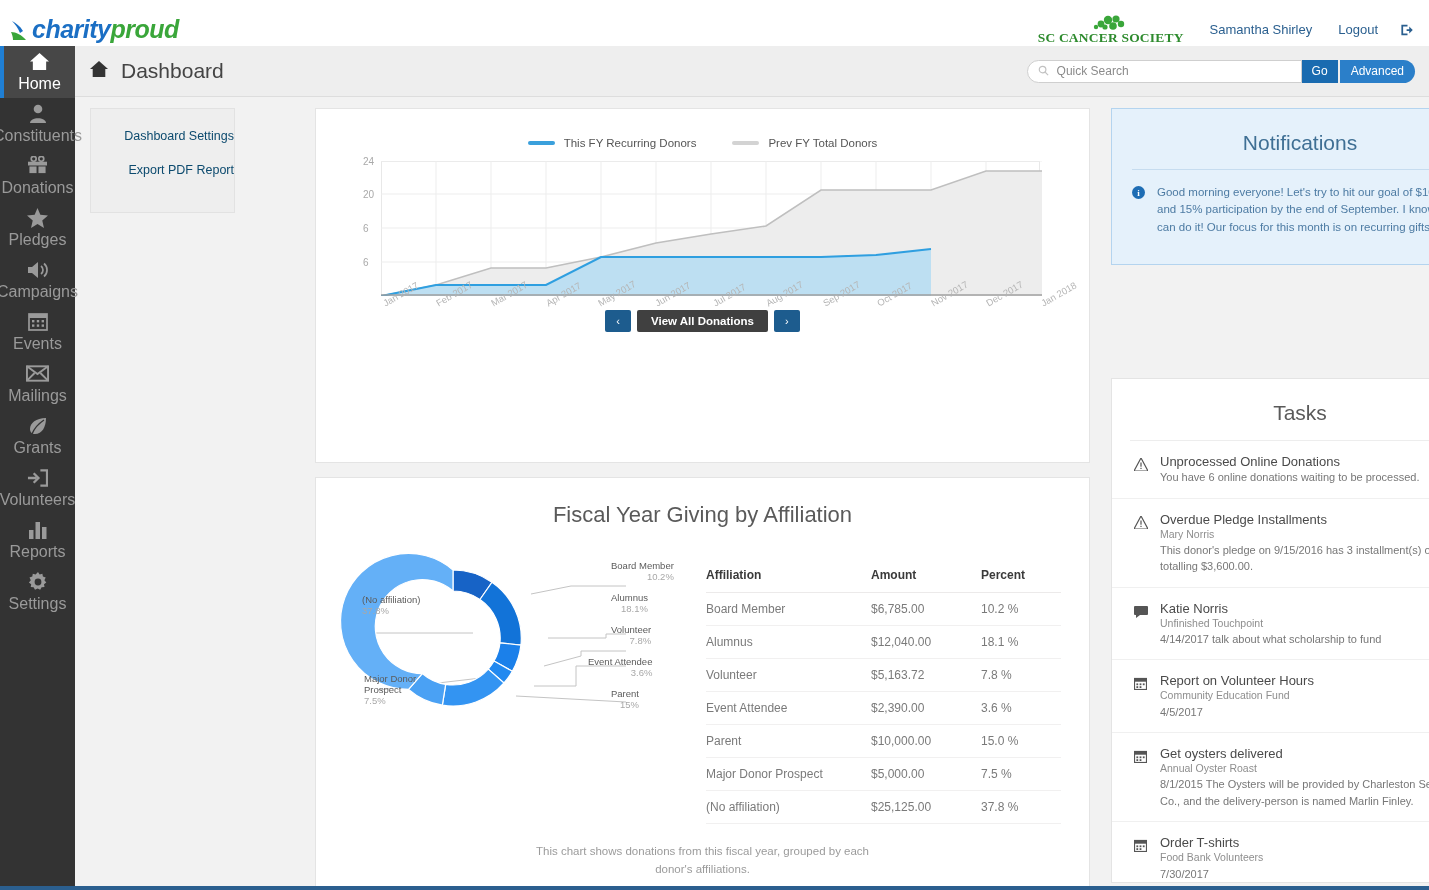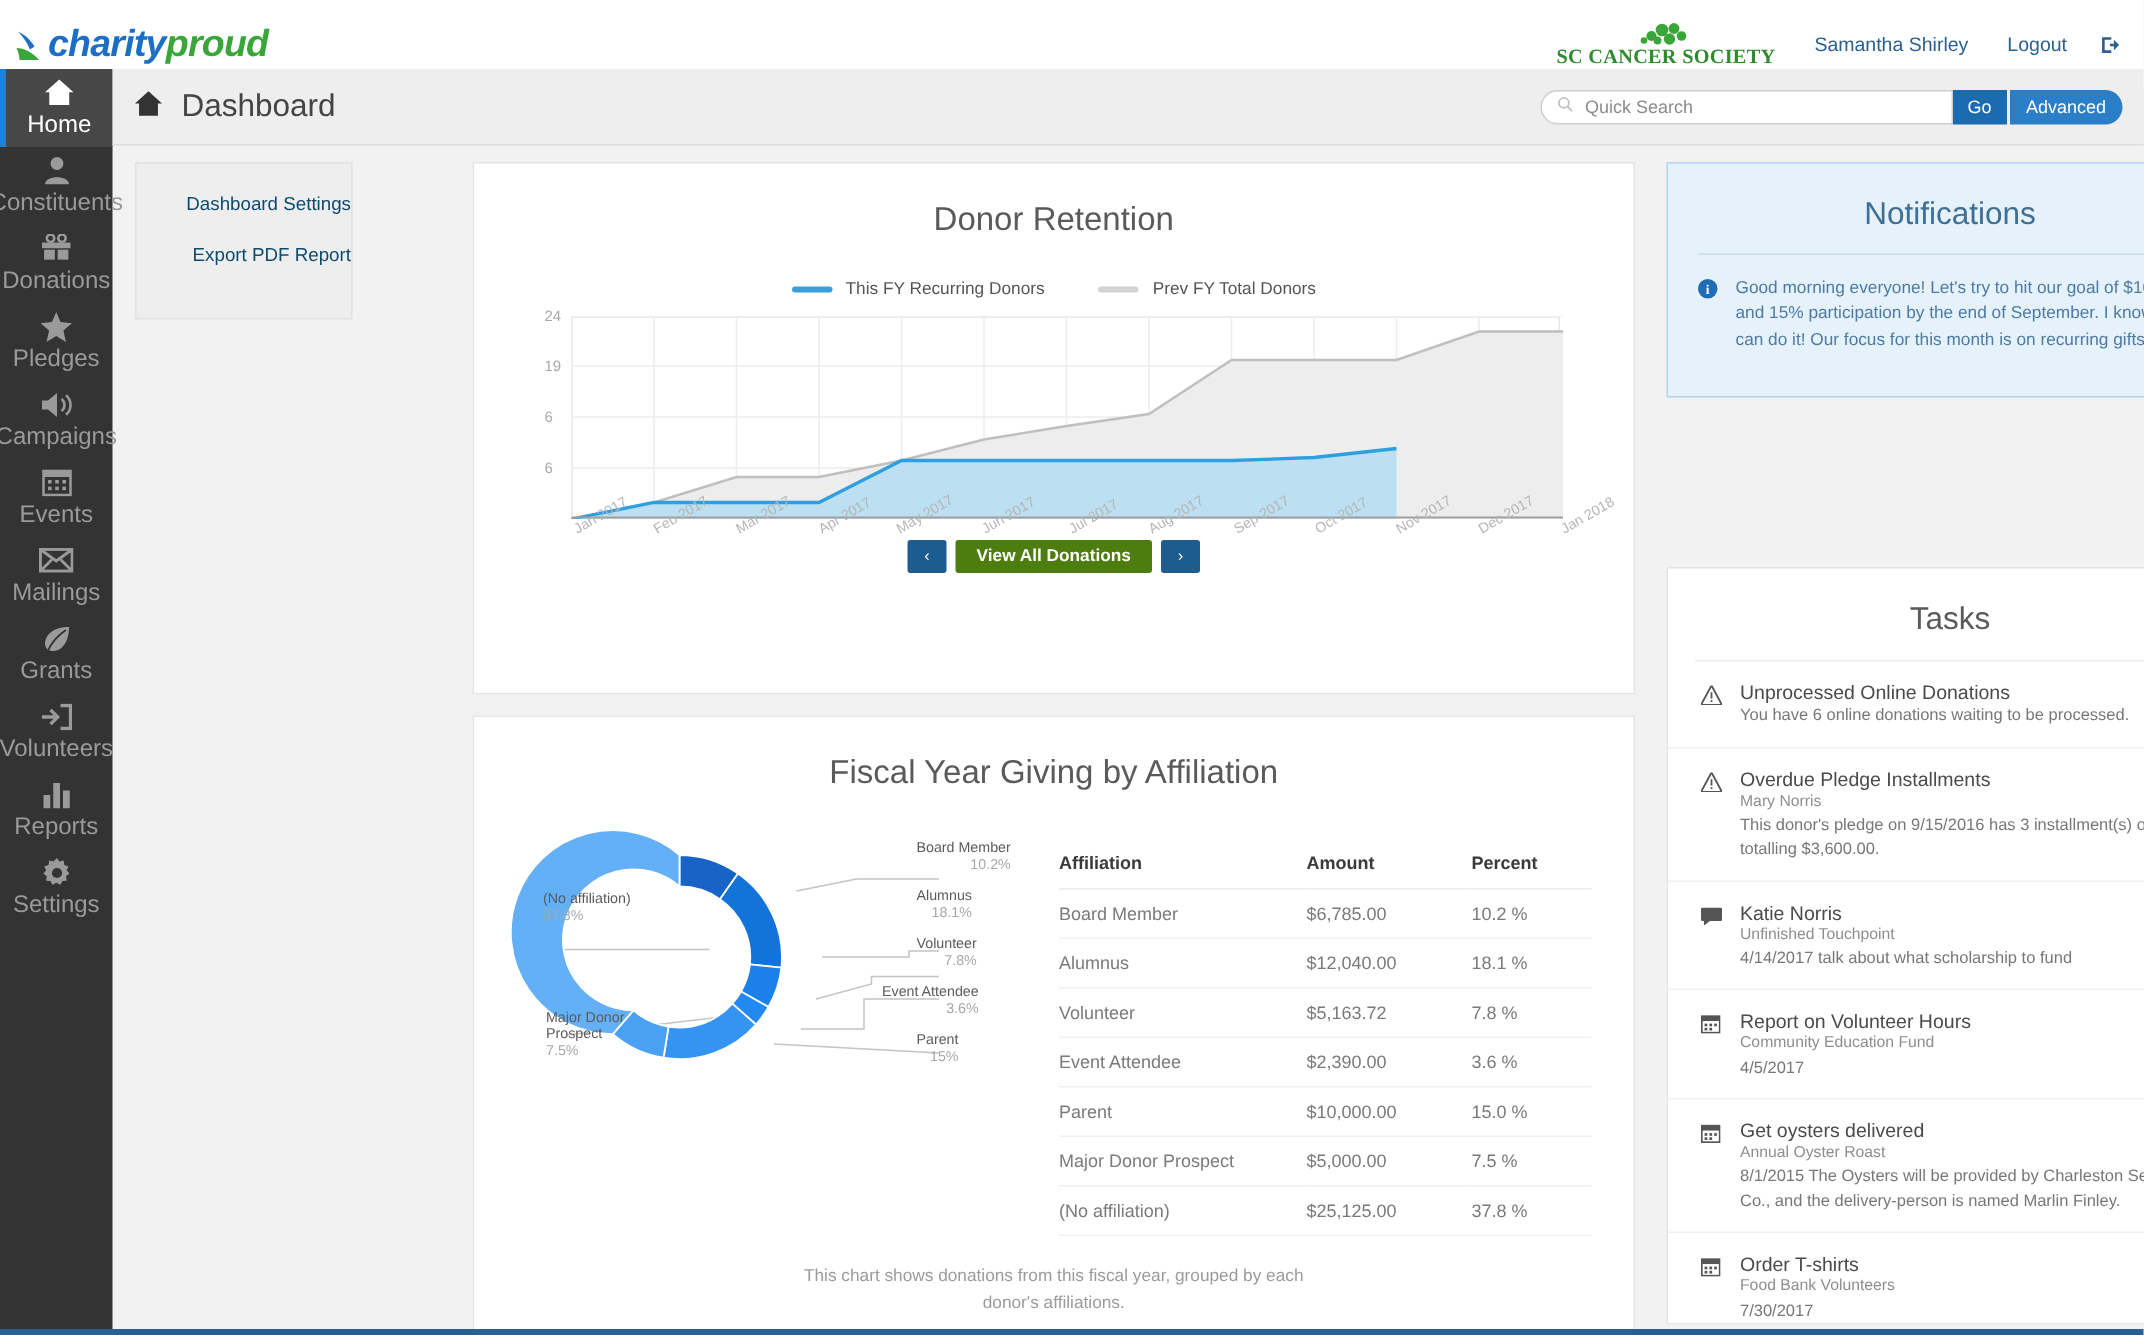--- a/index.html
+++ b/index.html
@@ -107,21 +107,21 @@
     position: absolute; font-size: 9.5px; color: #b5b5b5; white-space: nowrap;
     transform: rotate(-30deg); transform-origin: left top;
   }
 
   .btnrow { display: flex; justify-content: center; align-items: center; gap: 6px; margin-top: 14px; }
   .btn-nav {
     background: #1d5c8e; color: #fff; border: 0; width: 26px; height: 22px;
     font-size: 11px; cursor: pointer; border-radius: 2px;
   }
   .btn-primary {
-    background: #4d7c0f; color: #fff; border: 0; height: 22px; padding: 0 14px;
+    background: #404040; color: #fff; border: 0; height: 22px; padding: 0 14px;
     font-size: 11.5px; font-weight: bold; cursor: pointer; border-radius: 2px;
     font-family: "Liberation Sans", sans-serif;
     text-align: right;
   }
 
   
   #card-fiscal { left: 240px; top: 380px; width: 775px; height: 470px; }
   .fy-body { display: flex; margin-top: 18px; }
   .donut-zone { position: relative; width: 390px; height: 185px; margin-left: 0; }
   .fy-table { width: 355px; margin-left: 0; margin-top: 22px; font-size: 12px; }
@@ -354,38 +354,37 @@
 </div>
 
 <div class="content">
 
   <div class="leftpanel">
     <a class="leftlink">Dashboard Settings</a>
     <a class="leftlink">Export PDF Report</a>
   </div>
 
   <div class="card" id="card-retention">
-    <div class="card-title">Donor Retention</div>
 
     <div class="legend">
       <div class="legend-item">
         <span class="legend-swatch" style="background:#3aa0dc"></span>
         <span>This FY Recurring Donors</span>
       </div>
       <div class="legend-item">
         <span class="legend-swatch" style="background:#d3d3d3"></span>
         <span>Prev FY Total Donors</span>
       </div>
     </div>
 
     <div class="chartbox">
       <div class="grid-area"></div>
 
       <span class="ylab" style="top:-5px">24</span>
-      <span class="ylab" style="top:28px">19</span>
+      <span class="ylab" style="top:28px">20</span>
       <span class="ylab" style="top:62px">6</span>
       <span class="ylab" style="top:96px">6</span>
 
       <svg width="661" height="135" viewBox="0 0 661 135" style="position:absolute;left:0;top:0">
 
         <g stroke="#ededed" stroke-width="1">
           <line x1="0" y1="0" x2="661" y2="0"></line>
           <line x1="0" y1="33" x2="661" y2="33"></line>
           <line x1="0" y1="67" x2="661" y2="67"></line>
           <line x1="0" y1="101" x2="661" y2="101"></line>

